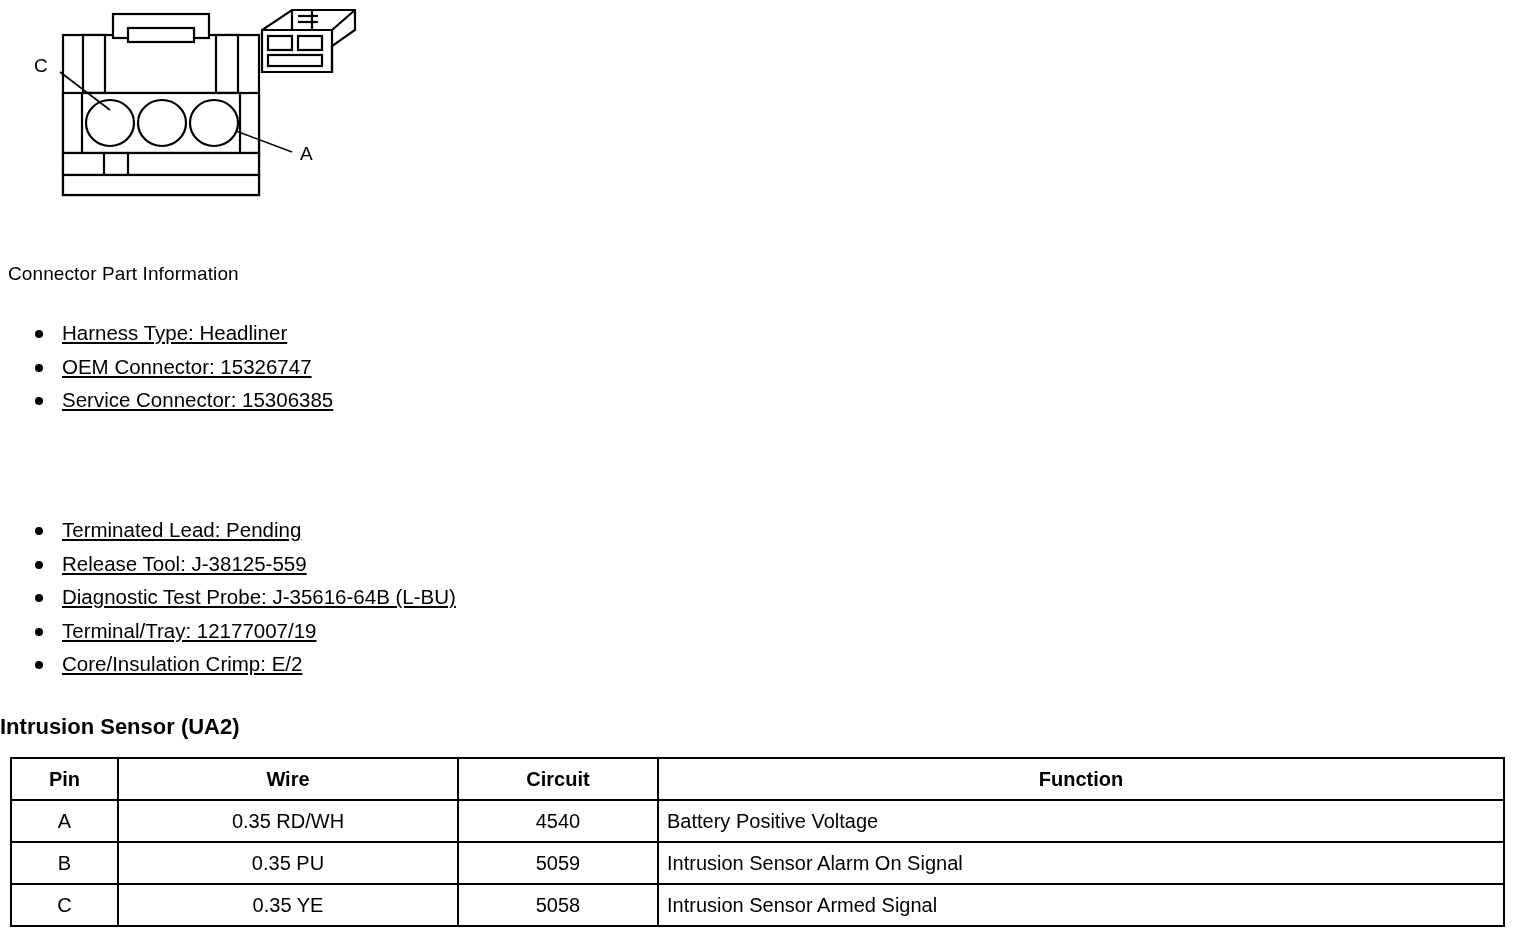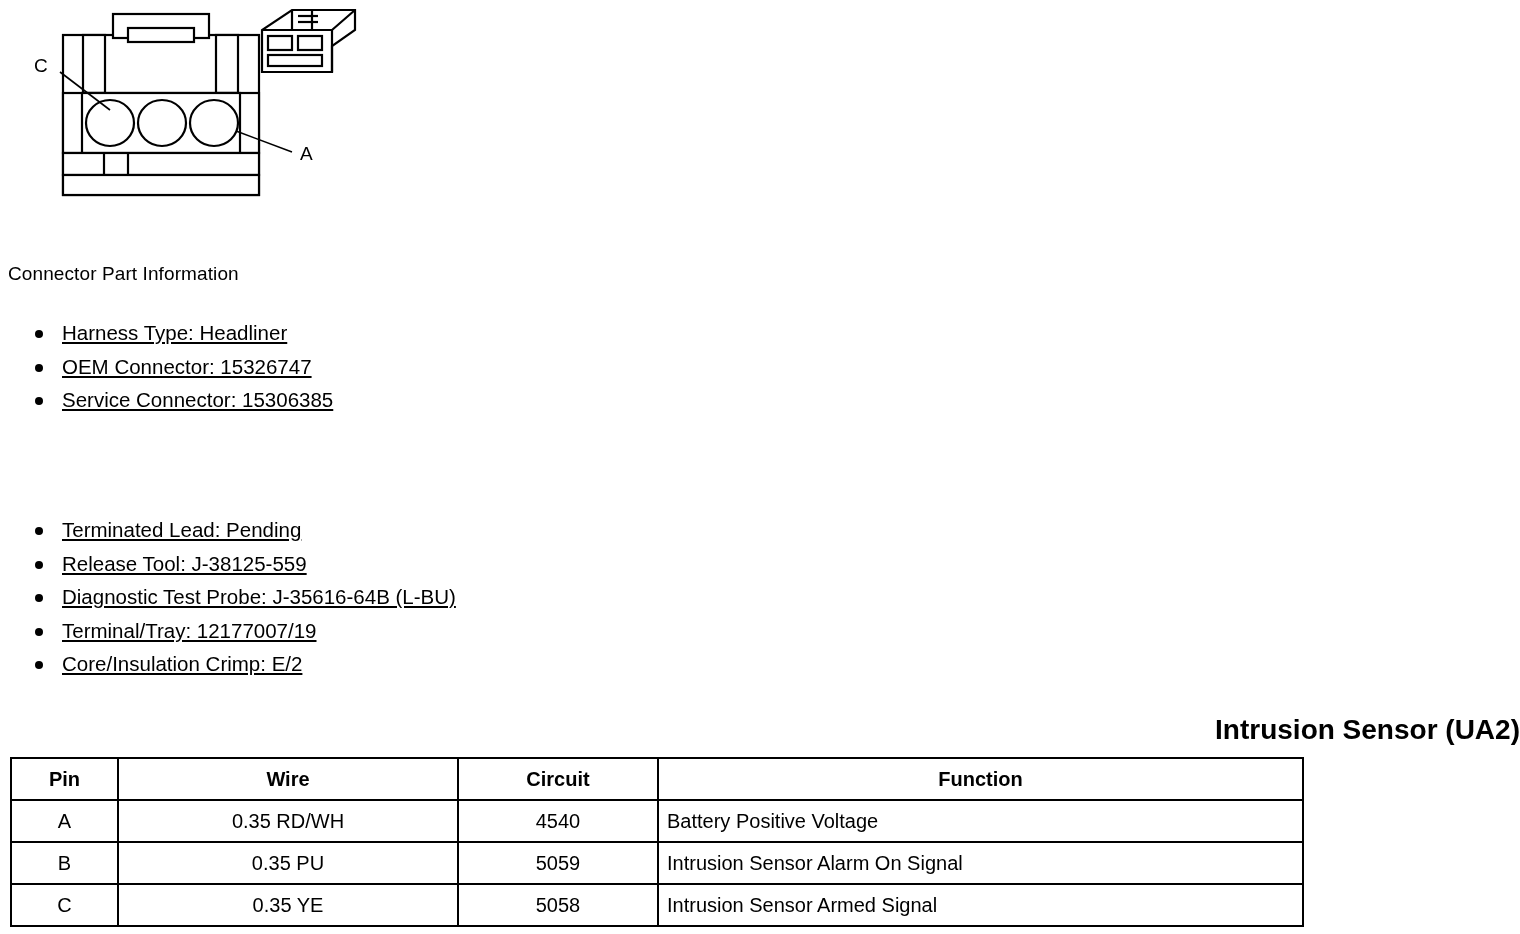--- a/index.html
+++ b/index.html
@@ -64,30 +64,29 @@
     background: #000;
     border-radius: 50%;
   }
 
   
   #table-title {
     position: absolute;
     left: 0;
     top: 714px;
     width: 1500px;
-    text-align: right;
-    font-size: 28px;
+    text-align: left;
+    font-size: 22px;
     font-weight: bold;
-    margin-left: 20px;
   }
   table.pinout {
     position: absolute;
     left: 10px;
     top: 757px;
-    width: 1294px;
+    width: 1495px;
     border-collapse: collapse;
     font-size: 20px;
     table-layout: fixed;
   }
   table.pinout th,
   table.pinout td {
     border: 2px solid #000;
     height: 42px;
     padding: 0 8px;
     font-weight: normal;

